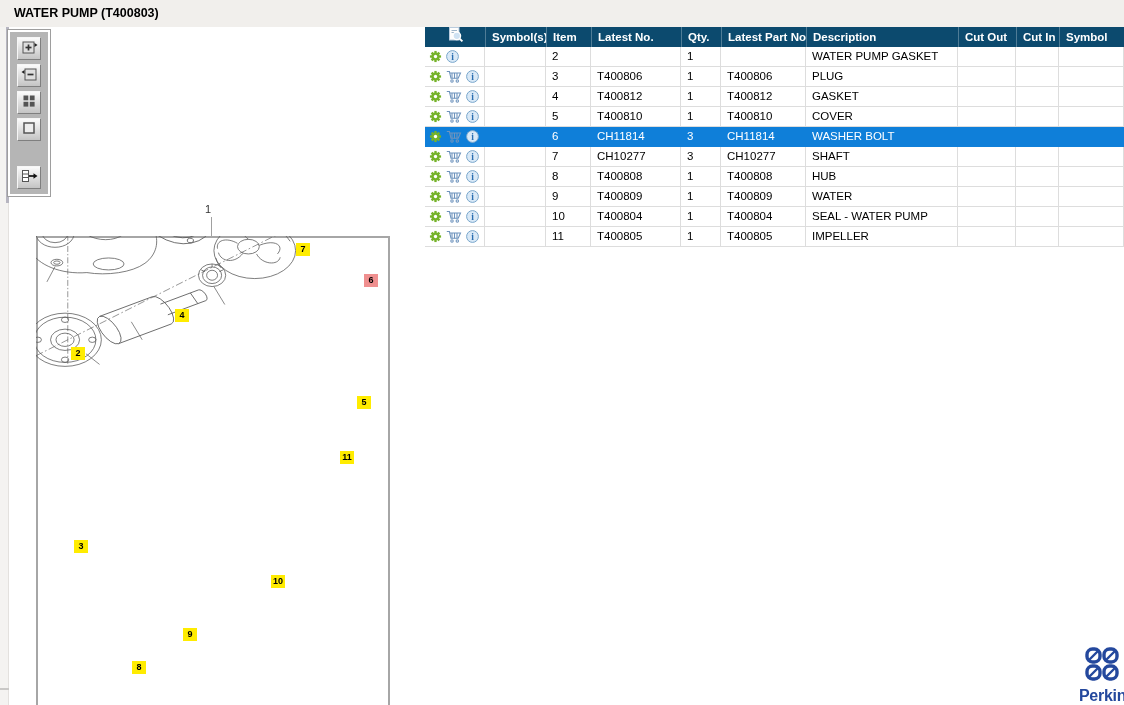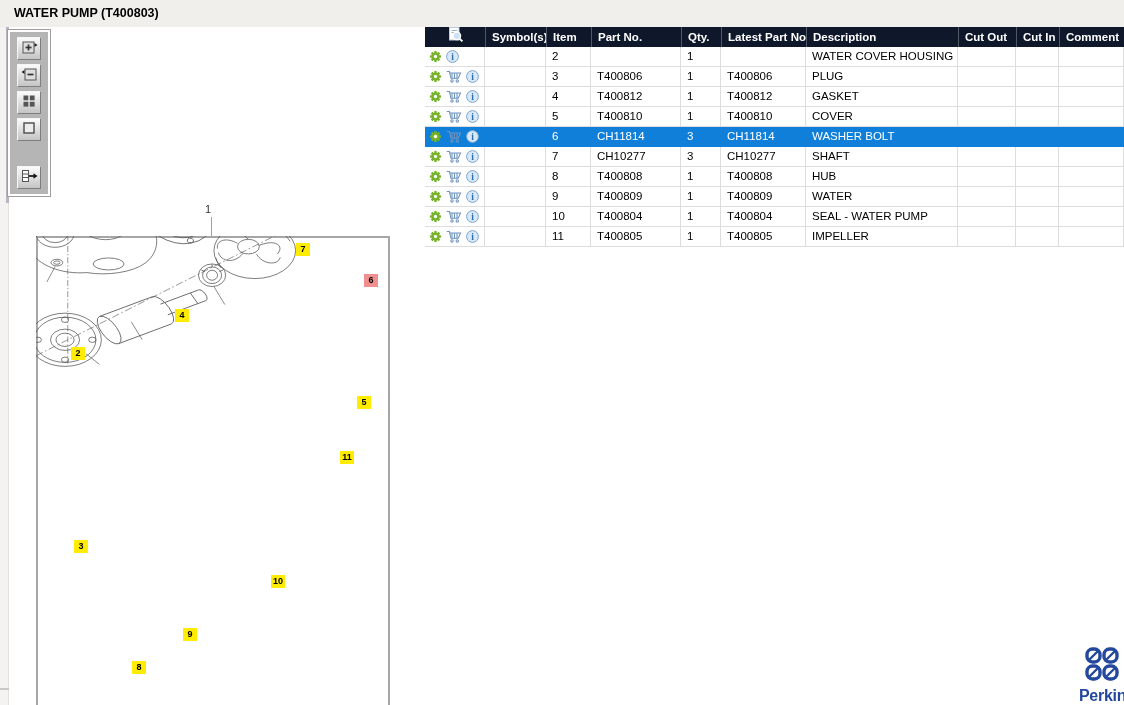--- a/index.html
+++ b/index.html
@@ -32,21 +32,21 @@
   .figure-leader { position:absolute; left:211px; top:217px; width:1px; height:19px; background:#a0a0a0; }
   .drawing { position:absolute; left:36px; top:236px; }
 
   .callout { position:absolute; width:14px; height:13px; background:#ffec00; color:#000;
              font-size:9px; font-weight:bold; text-align:center; line-height:13px; cursor:pointer; }
   .callout.selected { background:#ef8f8f; }
 
   
   .parts-table { position:absolute; left:425px; top:27px; width:699px; font-size:11.5px; color:#000; }
   .trow { display:grid; grid-template-columns:60px 61px 45px 90px 40px 85px 152px 58px 43px 65px; height:20px; }
-  .thead { background:#0f172a; color:#ffffff; font-weight:bold; font-size:11.5px; }
+  .thead { background:#0c4a6e; color:#ffffff; font-weight:bold; font-size:11.5px; }
   .thead .th { line-height:20px; padding:0 6px; border-left:1px solid rgba(255,255,255,0.28); white-space:nowrap; overflow:hidden; }
   .thead .th:first-child { border-left:none; display:flex; align-items:center; justify-content:center; padding:0; }
   .tbody .row { background:#ffffff; cursor:pointer; }
   .tbody .cell { line-height:19px; padding:0 6px; border-right:1px solid #dddddd; border-bottom:1px solid #dddddd; white-space:nowrap; overflow:hidden; }
   .tbody .cell.icons { display:flex; align-items:center; gap:4px; padding:0 0 0 4px; }
   .tbody .row.selected { background:#0f7fd9; color:#ffffff; }
   .tbody .row.selected .cell { border-right-color:#0f7fd9; border-bottom-color:#0f7fd9; }
   .icon-btn { display:inline-flex; cursor:pointer; }
 
   
@@ -260,27 +260,27 @@
         <span><svg width="17" height="17" viewBox="0 0 17 17">
               <rect x="2.5" y="1.5" width="9.5" height="12.5" fill="#fdfdfd" stroke="#b9cbdd"></rect>
               <line x1="4.5" y1="4.5" x2="10" y2="4.5" stroke="#9fb6ca"></line>
               <line x1="4.5" y1="6.5" x2="10" y2="6.5" stroke="#9fb6ca"></line>
               <circle cx="9.8" cy="9.8" r="3.8" fill="#cfe2f3" stroke="#ffffff" stroke-width="1.3"></circle>
               <line x1="12.6" y1="12.6" x2="15.4" y2="15.4" stroke="#ffffff" stroke-width="2"></line>
             </svg></span>
       </div>
       <div class="th">Symbol(s)</div>
       <div class="th">Item</div>
-      <div class="th">Part No.</div>
+      <div class="th">Latest No.</div>
       <div class="th">Qty.</div>
       <div class="th">Latest Part No.</div>
       <div class="th">Description</div>
       <div class="th">Cut Out</div>
       <div class="th">Cut In</div>
-      <div class="th">Comment</div>
+      <div class="th">Symbol</div>
     </div>
     <div class="tbody">
         <div class="trow row">
       <div class="cell icons">
         <span class="icon-btn">
               <svg width="13" height="13" viewBox="0 0 14 14">
                 <g stroke="#76b32a" stroke-width="2.5">
                   <line x1="7" y1="1" x2="7" y2="13"></line>
                   <line x1="1" y1="7" x2="13" y2="7"></line>
                   <line x1="2.8" y1="2.8" x2="11.2" y2="11.2"></line>
@@ -296,21 +296,21 @@
                 <circle cx="6.5" cy="6.5" r="5.9" fill="#d9e9f7" stroke="#7aa7cc"></circle>
                 <text x="6.5" y="9.8" text-anchor="middle" font-size="9.5" font-weight="bold" font-family="'Liberation Serif',serif" fill="#2a6db0">i</text>
               </svg>
             </span>
       </div>
       <div class="cell"></div>
       <div class="cell">2</div>
       <div class="cell"></div>
       <div class="cell">1</div>
       <div class="cell"></div>
-      <div class="cell">WATER COVER HOUSING</div>
+      <div class="cell">WATER PUMP GASKET</div>
       <div class="cell"></div>
       <div class="cell"></div>
       <div class="cell"></div>
     </div>
         <div class="trow row">
       <div class="cell icons">
         <span class="icon-btn">
               <svg width="13" height="13" viewBox="0 0 14 14">
                 <g stroke="#76b32a" stroke-width="2.5">
                   <line x1="7" y1="1" x2="7" y2="13"></line>

